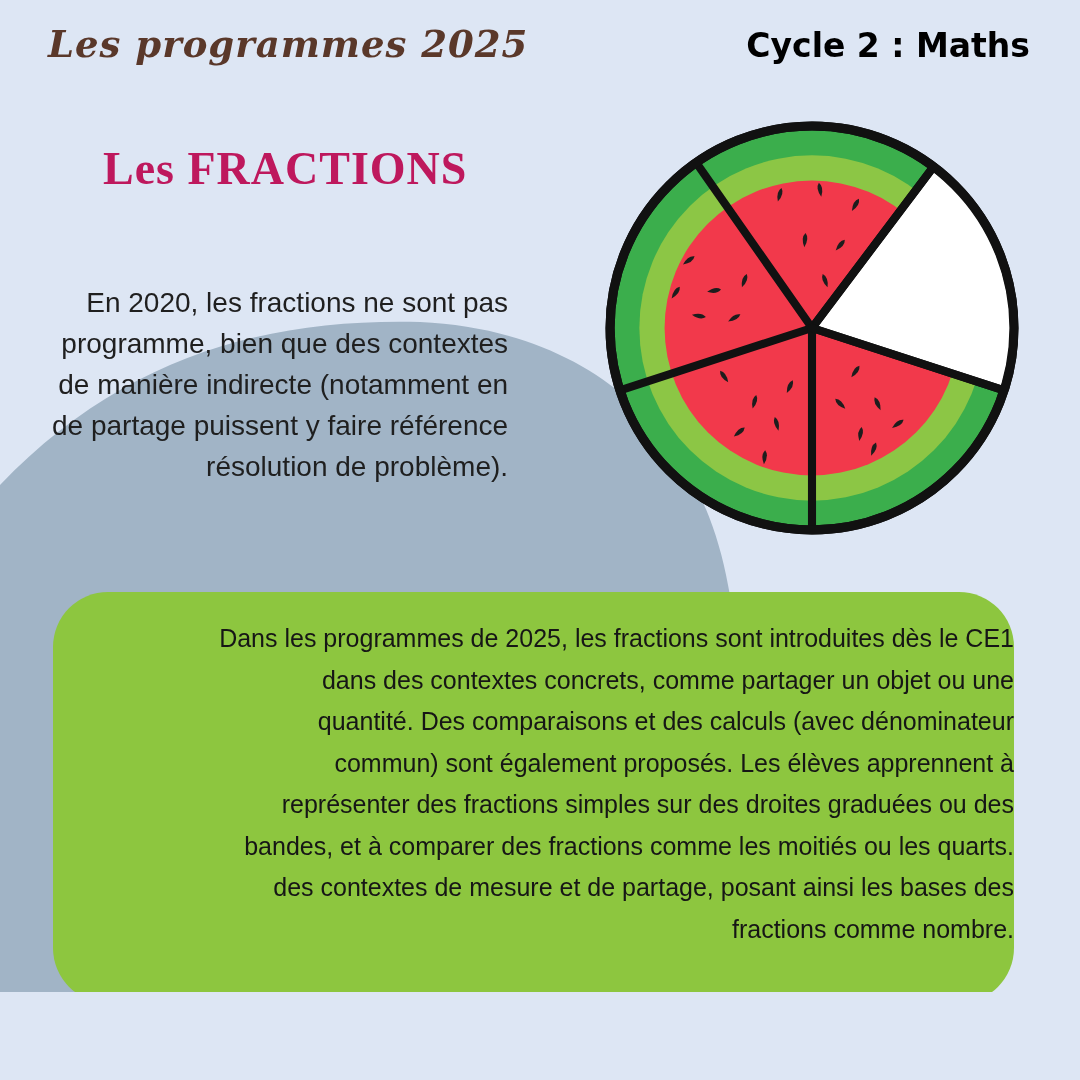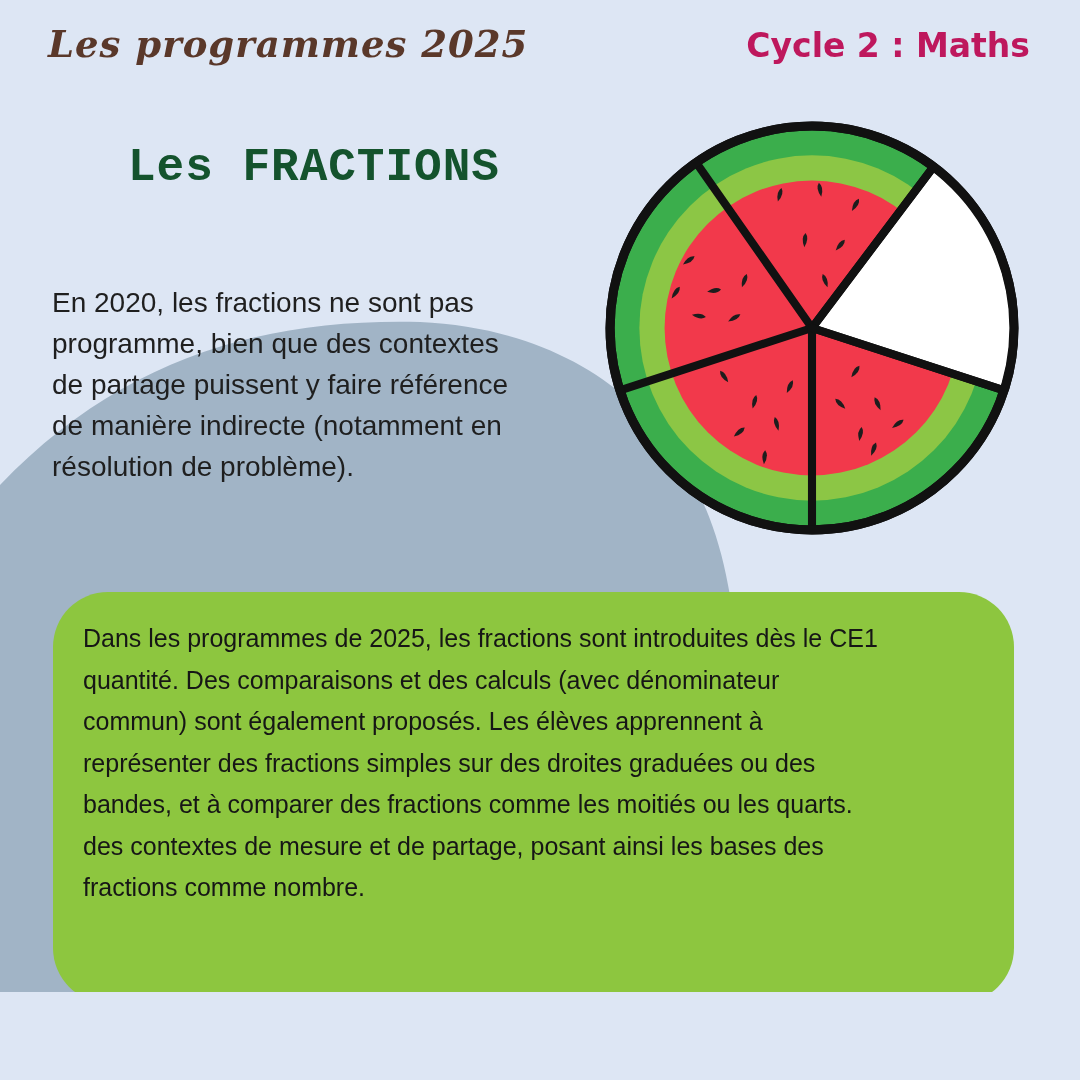--- a/index.html
+++ b/index.html
@@ -11,40 +11,40 @@
   .stage{position:absolute;inset:0;width:1080px;height:992px;background:#dde6f4;overflow:hidden;}
   .blob-svg{position:absolute;left:0;top:0;z-index:0;}
   .header-left{
     position:absolute;left:48px;top:22px;z-index:3;
     font-family:"DejaVu Serif",serif;font-style:italic;font-weight:bold;
     font-size:37px;color:#5a382a;letter-spacing:1px;
   }
   .header-right{
     position:absolute;right:50px;top:26px;z-index:3;
     font-family:"DejaVu Sans",sans-serif;font-weight:bold;
-    font-size:33px;color:#be185d;
+    font-size:33px;color:#000000;
   }
   .page-title{
-    position:absolute;left:128px;top:142px;z-index:3;
-    font-family:Liberation Mono, monospace;font-weight:bold;
-    font-size:46px;color:#14532d;letter-spacing:1px;
+    position:absolute;left:103px;top:142px;z-index:3;
+    font-family:Liberation Serif, serif;font-weight:bold;
+    font-size:46px;color:#be185d;letter-spacing:1px;
   }
   .intro{
     position:absolute;left:52px;top:282px;z-index:3;
-    font-size:28px;line-height:41px;color:#1f1f1f;
+    font-size:28px;line-height:41px;color:#1f1f1f;text-align:right;
   }
   .intro .line{white-space:nowrap;}
   .melon-wrap{position:absolute;left:603px;top:119px;width:418px;height:418px;z-index:2;}
   .green-box{
     position:absolute;left:53px;top:592px;width:961px;height:411px;z-index:2;
     background:#8dc63f;border-radius:55px;
     box-sizing:border-box;padding:26px 0 0 30px;
     font-size:25px;line-height:41.5px;color:#161616;
   }
-  .green-box .line{white-space:nowrap;}
+  .green-box .line{white-space:nowrap;text-align:right;}
   .logo{position:absolute;left:16px;top:1013px;width:64px;height:64px;z-index:4;}
 </style>
 </head>
 <body>
 
 <div class="stage">
 
   <svg class="blob-svg" width="1080" height="1080" viewBox="0 0 1080 1080">
     <path d="M 0 485
              C 120 360 260 318 420 322
@@ -56,22 +56,22 @@
   </svg>
 
   <div class="header-left">Les programmes 2025</div>
   <div class="header-right">Cycle 2 : Maths</div>
 
   <div class="page-title">Les FRACTIONS</div>
 
   <div class="intro">
     <div class="line">En 2020, les fractions ne sont pas</div>
     <div class="line">programme, bien que des contextes</div>
+    <div class="line">de manière indirecte (notamment en</div>
     <div class="line">de partage puissent y faire référence</div>
-    <div class="line">de manière indirecte (notamment en</div>
     <div class="line">résolution de problème).</div>
   </div>
 
   <div class="melon-wrap">
     <svg width="418" height="418" viewBox="0 0 414 414">
 
       <circle cx="207" cy="207" r="200" fill="#3bae4c" stroke="#111111" stroke-width="9"></circle>
       <circle cx="207" cy="207" r="171" fill="#8cc645"></circle>
       <circle cx="207" cy="207" r="146" fill="#f2394b"></circle>
 
@@ -114,20 +114,21 @@
         <line x1="207" y1="207" x2="207" y2="407"></line>
         <line x1="207" y1="207" x2="397.2" y2="268.8"></line>
       </g>
 
       <circle cx="207" cy="207" r="200" fill="none" stroke="#111111" stroke-width="9"></circle>
     </svg>
   </div>
 
   <div class="green-box">
     <div class="line">Dans les programmes de 2025, les fractions sont introduites dès le CE1</div>
+    <div class="line">dans des contextes concrets, comme partager un objet ou une</div>
     <div class="line">quantité. Des comparaisons et des calculs (avec dénominateur</div>
     <div class="line">commun) sont également proposés. Les élèves apprennent à</div>
     <div class="line">représenter des fractions simples sur des droites graduées ou des</div>
     <div class="line">bandes, et à comparer des fractions comme les moitiés ou les quarts.</div>
     <div class="line">des contextes de mesure et de partage, posant ainsi les bases des</div>
     <div class="line">fractions comme nombre.</div>
   </div>
 
   <div class="logo">
     <svg width="64" height="64" viewBox="0 0 100 100">

